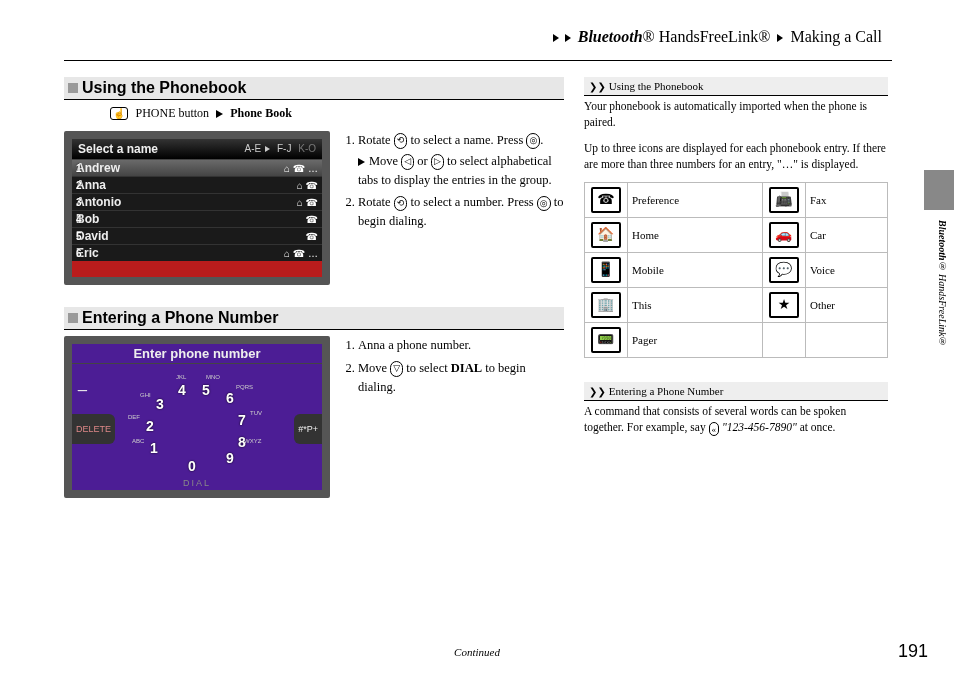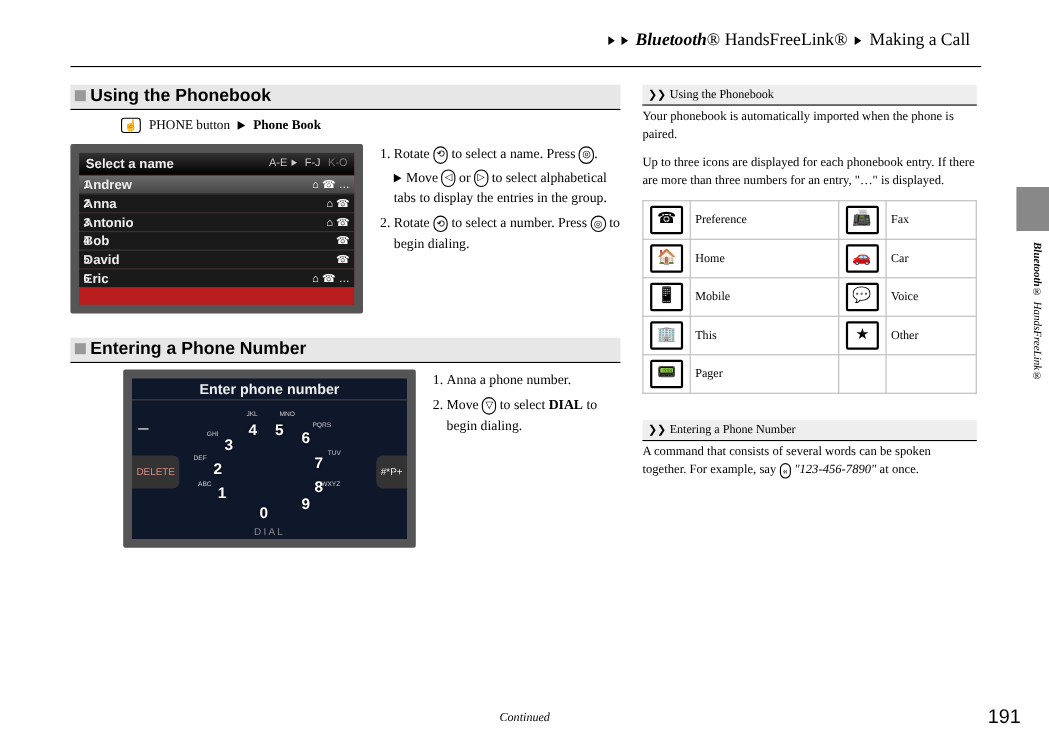--- a/index.html
+++ b/index.html
@@ -28,21 +28,21 @@
   .row .num{width:14px;color:#fff;font-size:10px;}
   .row .name{flex:1;font-weight:bold;}
   .row.sel{background:linear-gradient(#6a6a6a,#444);}
   .row .icons{font-size:10px;color:#fff;}
   .steps{font-size:12.5px;line-height:1.5;flex:1;}
   .steps li{margin-bottom:4px;}
   .steps ol{margin:0;padding-left:16px;}
   .sub{margin-top:2px;margin-left:0;}
   .sub .tri{display:inline-block;width:0;height:0;border-left:7px solid #000;border-top:4px solid transparent;border-bottom:4px solid transparent;margin-right:4px;vertical-align:middle;}
   .knob{display:inline-block;border:1px solid #000;border-radius:10px;padding:0px 2px;font-size:9px;vertical-align:middle;}
-  .screen2{width:250px;height:146px;background:#0f172a;border:8px solid #555;border-radius:2px;color:#eee;font-family:Arial,sans-serif;position:relative;margin-left:48px;}
+  .screen2{width:250px;height:146px;background:#4c1d95;border:8px solid #555;border-radius:2px;color:#eee;font-family:Arial,sans-serif;position:relative;}
   .screen2 .hdr2{text-align:center;font-weight:bold;border-bottom:1px solid #444;padding:2px 0;font-size:13px;}
   .screen2 .under{position:absolute;left:6px;top:30px;font-size:16px;}
   .screen2 .del{position:absolute;left:0px;top:70px;background:#333;padding:10px 4px;font-size:9px;border-radius:0 6px 6px 0;color:#d88;}
   .screen2 .pound{position:absolute;right:0px;top:70px;background:#333;padding:10px 4px;font-size:9px;border-radius:6px 0 0 6px;}
   .screen2 .dial{position:absolute;bottom:2px;width:100%;text-align:center;font-size:9px;color:#888;letter-spacing:2px;}
   .wheel{position:absolute;left:50%;top:40px;width:130px;height:100px;margin-left:-65px;}
   .num{position:absolute;color:#fff;font-size:14px;font-weight:bold;text-shadow:0 0 2px #000;}
   .letters{position:absolute;font-size:6px;color:#ccc;}
   
   .sidehead{font-size:11px;background:#eee;padding:3px 5px;border-bottom:1px solid #000;margin-bottom:2px;}

